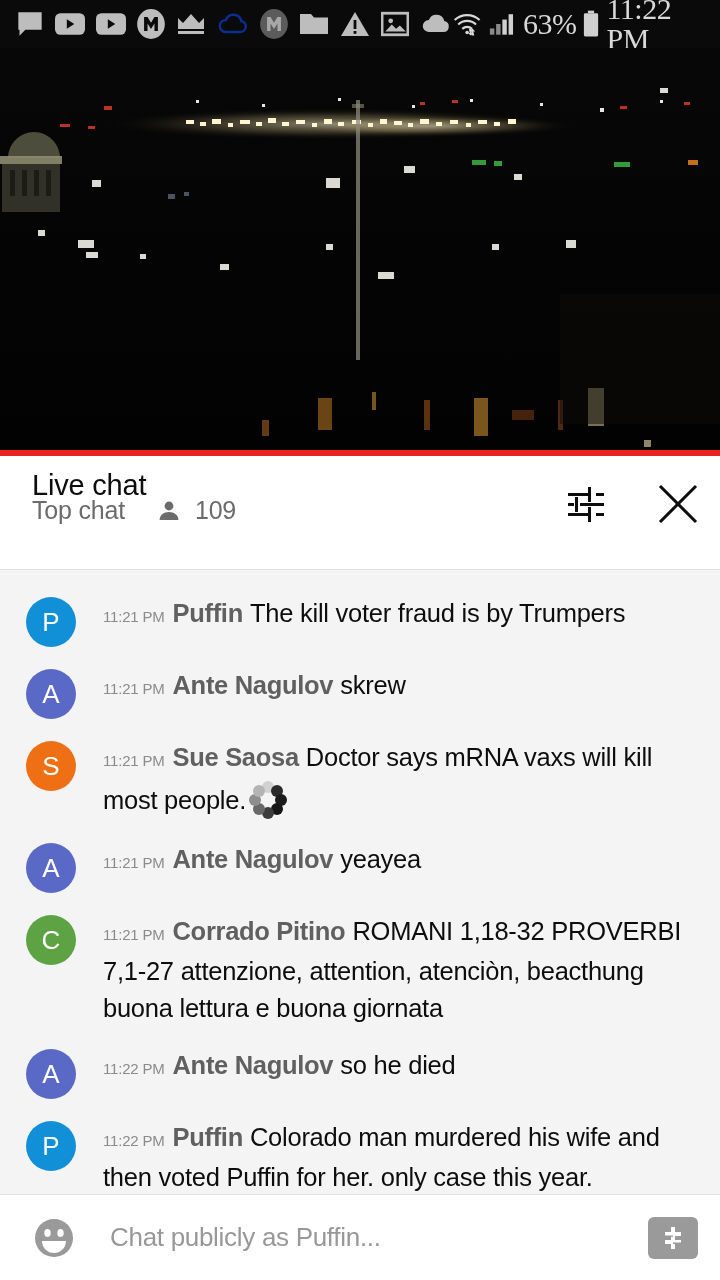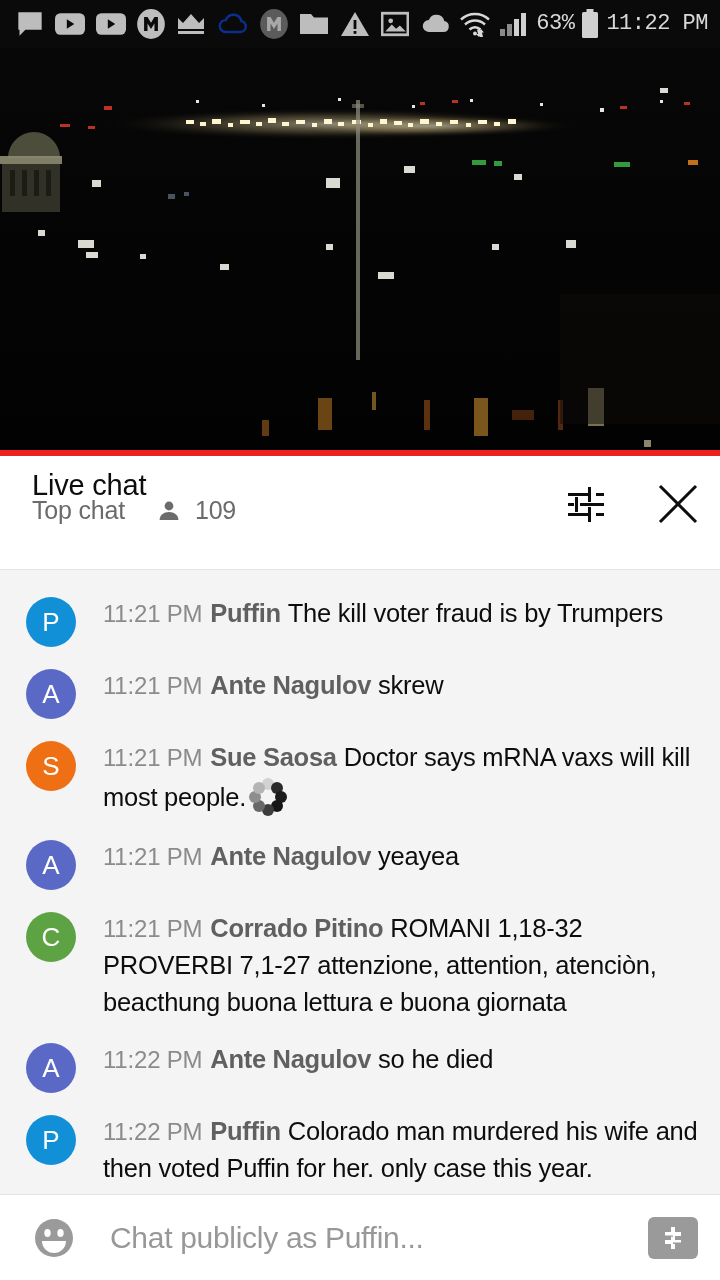--- a/index.html
+++ b/index.html
@@ -14,22 +14,22 @@
   
   .statusbar{
     position:absolute; top:0; left:0; width:720px; height:48px;
     background:#0a0a0a; display:flex; align-items:center;
     padding:0 12px 0 16px;
   }
   .sb-left{ display:flex; align-items:center; gap:11px; flex:1; }
   .sb-right{ display:flex; align-items:center; gap:7px; }
   .sb-icon{ display:block; }
   .sb-text{
-    color:#d8d8d8; font-size:22px; letter-spacing:-0.5px;
-    font-family:Liberation Mono, monospace; font-weight:400;
+    color:#d8d8d8; font-size:30px; letter-spacing:-0.5px;
+    font-family:Liberation Serif, serif; font-weight:400;
     line-height:1;
   }
 
   
   .video{
     position:absolute; top:48px; left:0; width:720px; height:402px;
     background:#000; overflow:hidden;
   }
   .vid-canvas{ position:absolute; inset:0; }
   .progress{
@@ -72,21 +72,21 @@
     width:50px; height:50px; border-radius:50%;
     flex:0 0 50px; display:flex; align-items:center; justify-content:center;
     color:#fff; font-size:26px; font-weight:400;
     font-family:"Liberation Sans", sans-serif;
     margin-top:4px;
   }
   .msg-body{
     margin-left:27px; flex:1; font-size:25.5px; line-height:37px;
     color:#0d0d0d; letter-spacing:-0.25px; padding-top:2px;
   }
-  .msg-time{ color:#8b8b8b; font-size:24px; letter-spacing:-0.2px; margin-right:8px; }
+  .msg-time{ color:#8b8b8b; font-size:15px; letter-spacing:-0.2px; margin-right:8px; }
   .msg-author{ color:#606060; font-weight:bold; letter-spacing:-0.3px; margin-right:7px; }
   .msg-text{ color:#0d0d0d; }
 
   
   .emoji-spinner{
     display:inline-block; position:relative;
     width:42px; height:42px; vertical-align:-12px; margin:0 1px;
   }
   .emoji-spinner i{
     position:absolute; width:12px; height:12px; border-radius:50%;
@@ -94,21 +94,21 @@
 
   
   .inputbar{
     position:absolute; bottom:0; left:0; width:720px; height:86px;
     background:#fff; border-top:1px solid #e2e2e2;
     display:flex; align-items:center; padding:0 22px 0 28px;
   }
   .emoji-btn{ width:52px; height:52px; flex:0 0 52px; display:flex; align-items:center; justify-content:center; cursor:pointer; }
   .chat-input{
     flex:1; border:none; outline:none; background:transparent;
-    font-size:30px; color:#909090; margin-left:30px;
+    font-size:26px; color:#909090; margin-left:30px;
     font-family:"Liberation Sans", sans-serif; letter-spacing:-0.3px;
   }
   .chat-input::placeholder{ color:#989898; opacity:1; }
   .superchat-btn{
     width:50px; height:42px; border-radius:6px; background:#9a9a9a;
     display:flex; align-items:center; justify-content:center; cursor:pointer;
     flex:0 0 50px;
   }
 </style>
 </head>

